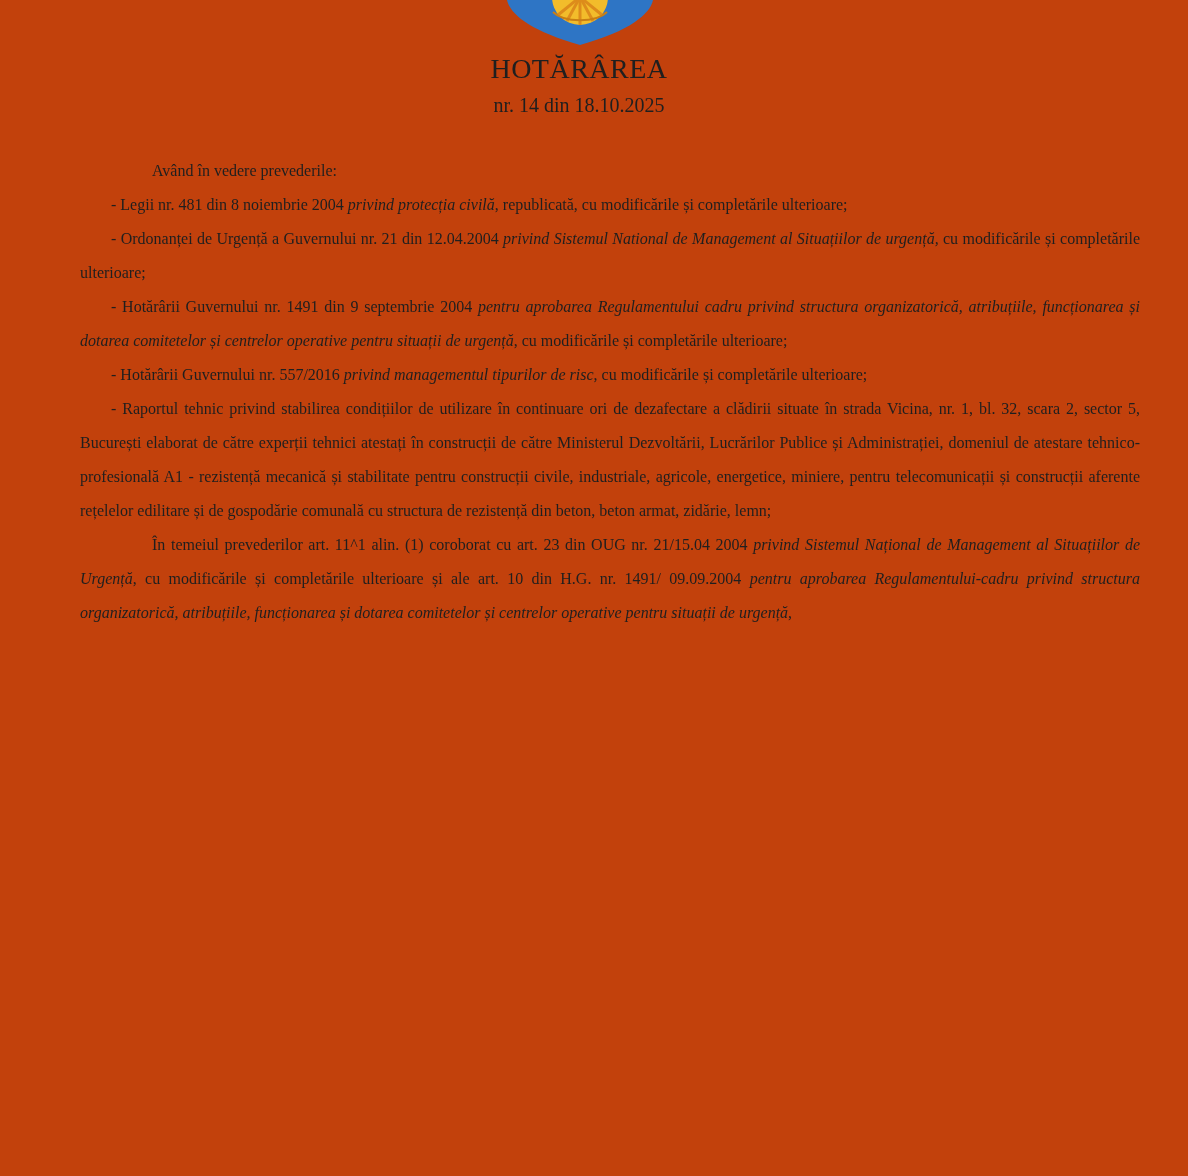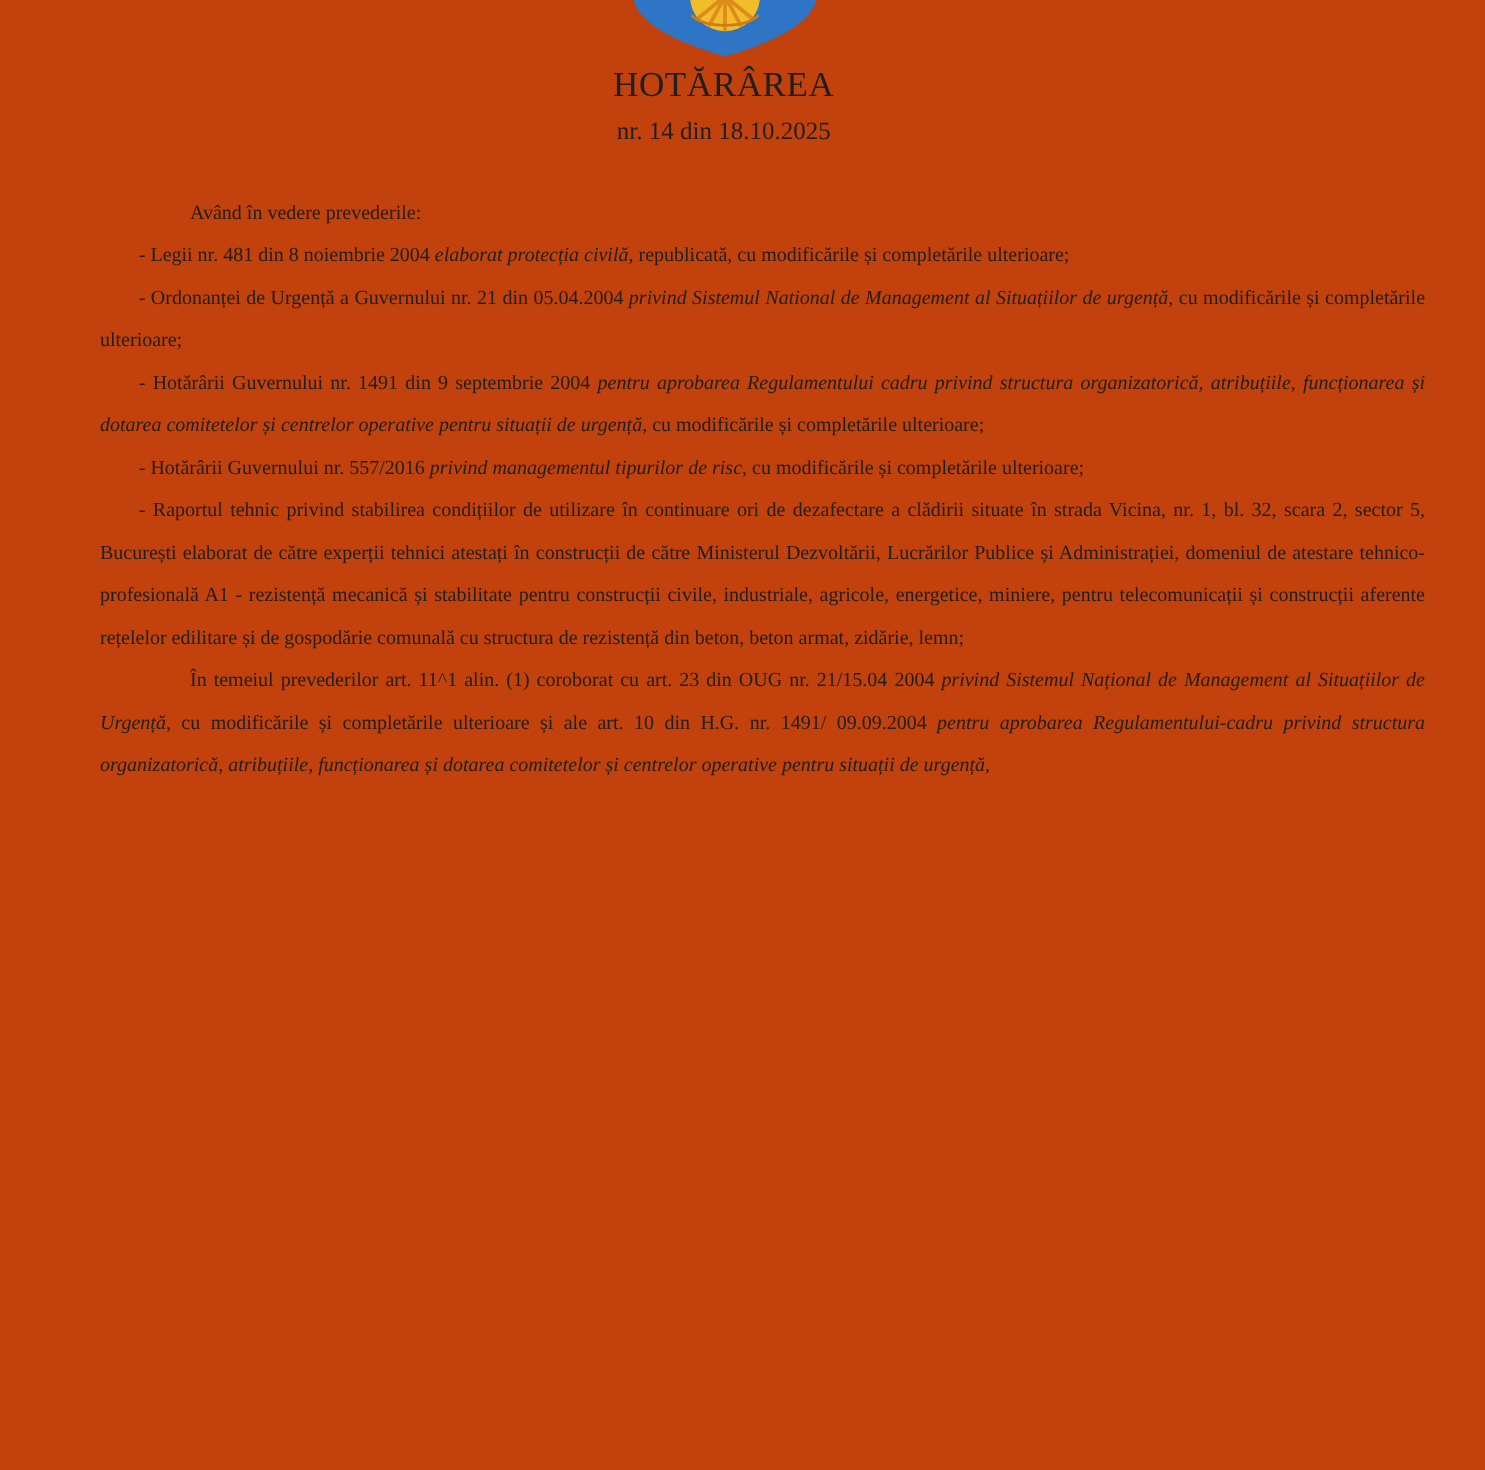--- a/index.html
+++ b/index.html
@@ -70,21 +70,21 @@
     </svg>
   </div>
 
   <div class="doc-header">
     <div class="doc-title">HOTĂRÂREA</div>
     <div class="doc-subtitle">nr. 14 din 18.10.2025</div>
   </div>
 
   <div class="document-body">
       <p class="para indent-large"><span>Având în vedere prevederile:</span></p>
-      <p class="para indent-small"><span>- Legii nr. 481 din 8 noiembrie 2004 </span><span class="italic">elaborat protecția civilă</span><span>, republicată, cu modificările și completările ulterioare;</span></p>
-      <p class="para indent-small"><span>- Ordonanței de Urgență a Guvernului nr. 21 din 05.04.2004 </span><span class="italic">privind Sistemul National de Management al Situațiilor de urgență,</span><span> cu modificările și completările ulterioare;</span></p>
+      <p class="para indent-small"><span>- Legii nr. 481 din 8 noiembrie 2004 </span><span class="italic">privind protecția civilă</span><span>, republicată, cu modificările și completările ulterioare;</span></p>
+      <p class="para indent-small"><span>- Ordonanței de Urgență a Guvernului nr. 21 din 12.04.2004 </span><span class="italic">privind Sistemul National de Management al Situațiilor de urgență,</span><span> cu modificările și completările ulterioare;</span></p>
       <p class="para indent-small"><span>- Hotărârii Guvernului nr. 1491 din 9 septembrie 2004 </span><span class="italic">pentru aprobarea Regulamentului cadru privind structura organizatorică, atribuțiile, funcționarea și dotarea comitetelor și centrelor operative pentru situații de urgență</span><span>, cu modificările și completările ulterioare;</span></p>
       <p class="para indent-small"><span>- Hotărârii Guvernului nr. 557/2016 </span><span class="italic">privind managementul tipurilor de risc</span><span>, cu modificările și completările ulterioare;</span></p>
       <p class="para indent-small"><span>- Raportul tehnic privind stabilirea condițiilor de utilizare în continuare ori de dezafectare a clădirii situate în strada Vicina, nr. 1, bl. 32, scara 2, sector 5, București elaborat de către experții tehnici atestați în construcții de către Ministerul Dezvoltării, Lucrărilor Publice și Administrației, domeniul de atestare tehnico-profesională A1 - rezistență mecanică și stabilitate pentru construcții civile, industriale, agricole, energetice, miniere, pentru telecomunicații și construcții aferente rețelelor edilitare și de gospodărie comunală cu structura de rezistență din beton, beton armat, zidărie, lemn;</span></p>
       <p class="para indent-large"><span>În temeiul prevederilor art. 11^1 alin. (1) coroborat cu art. 23 din OUG nr. 21/15.04 2004 </span><span class="italic">privind Sistemul Național de Management al Situațiilor de Urgență</span><span>, cu modificările și completările ulterioare și ale art. 10 din H.G. nr. 1491/ 09.09.2004 </span><span class="italic">pentru aprobarea Regulamentului-cadru privind structura organizatorică, atribuțiile, funcționarea și dotarea comitetelor și centrelor operative pentru situații de urgență</span><span>,</span></p>
     </div>
 
 </div>
 
 </body></html>

